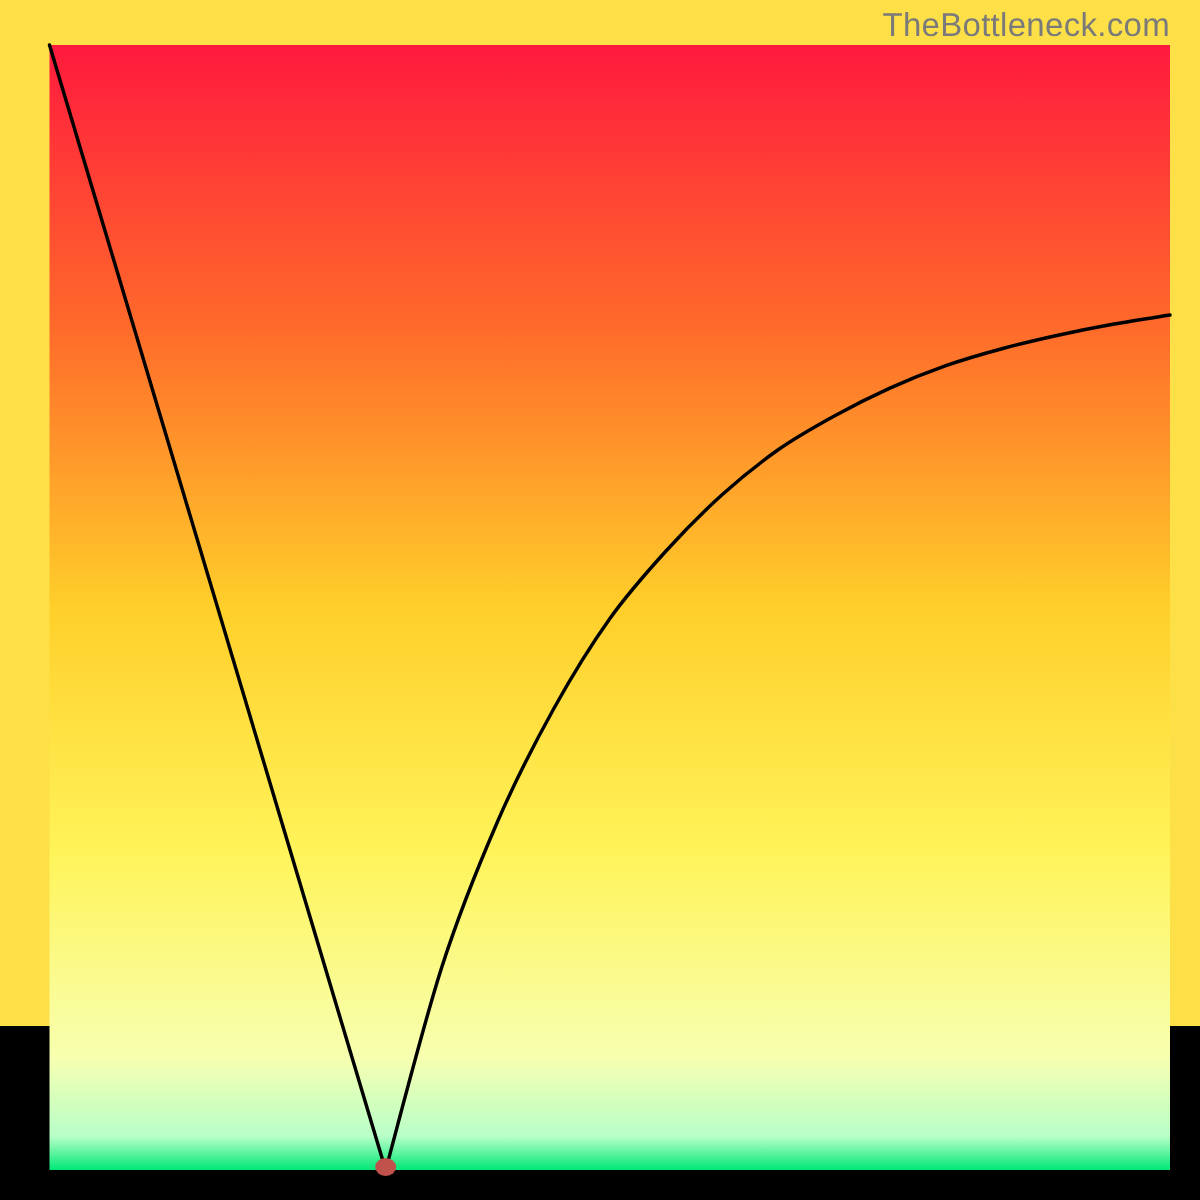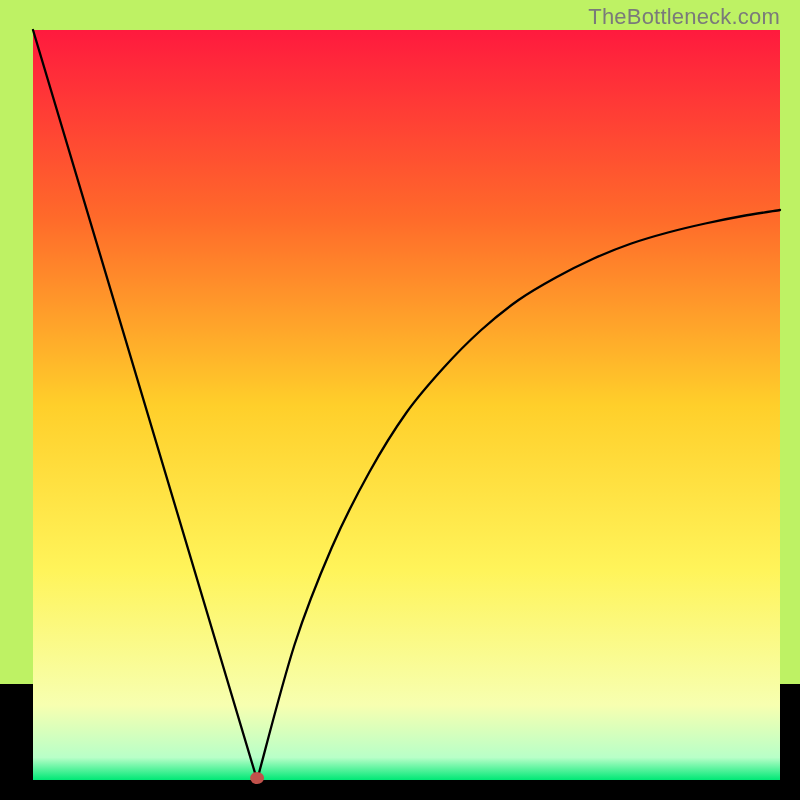--- a/index.html
+++ b/index.html
@@ -8,21 +8,21 @@
     width: 800px;
     height: 800px;
     background: #000;
     font-family: Arial, Helvetica, sans-serif;
     overflow: hidden;
   }
   .frame {
     position: relative;
     width: 800px;
     height: 684px;
-    background: #bef264;
+    background: #fde047;
   }
   .watermark {
     position: absolute;
     top: 4px;
     right: 20px;
     color: #7a7a7a;
     font-size: 22px;
     font-weight: 500;
     letter-spacing: 0.2px;
     pointer-events: none;

